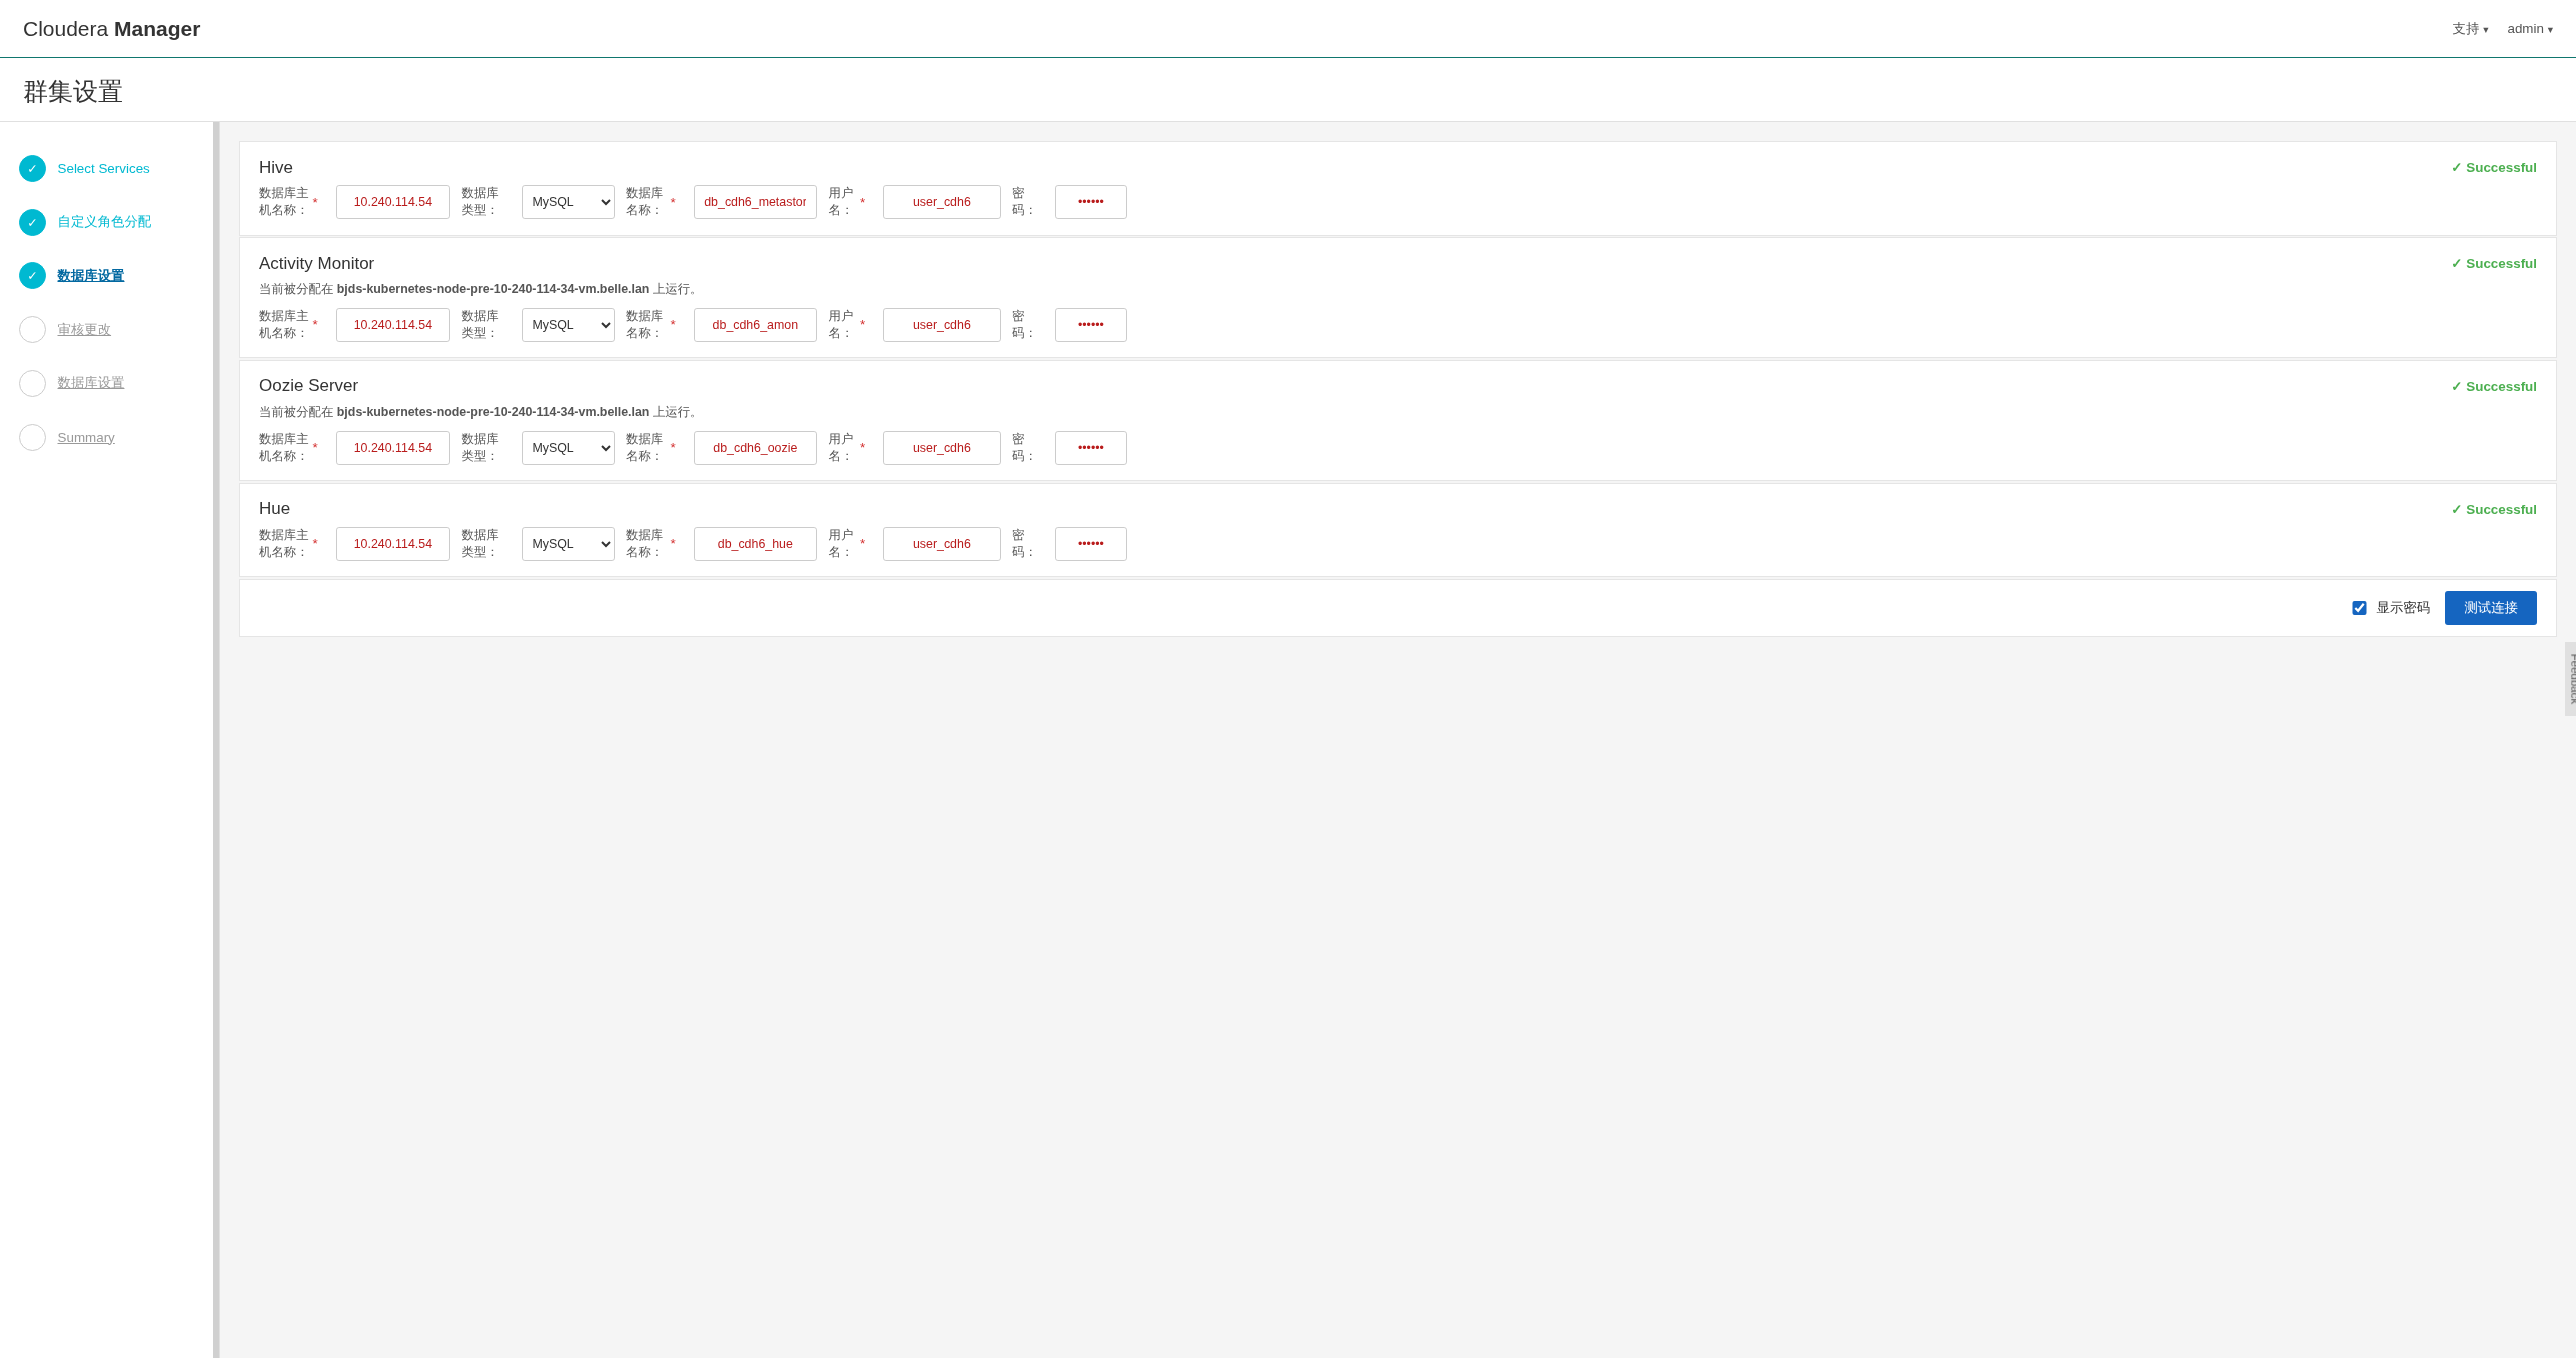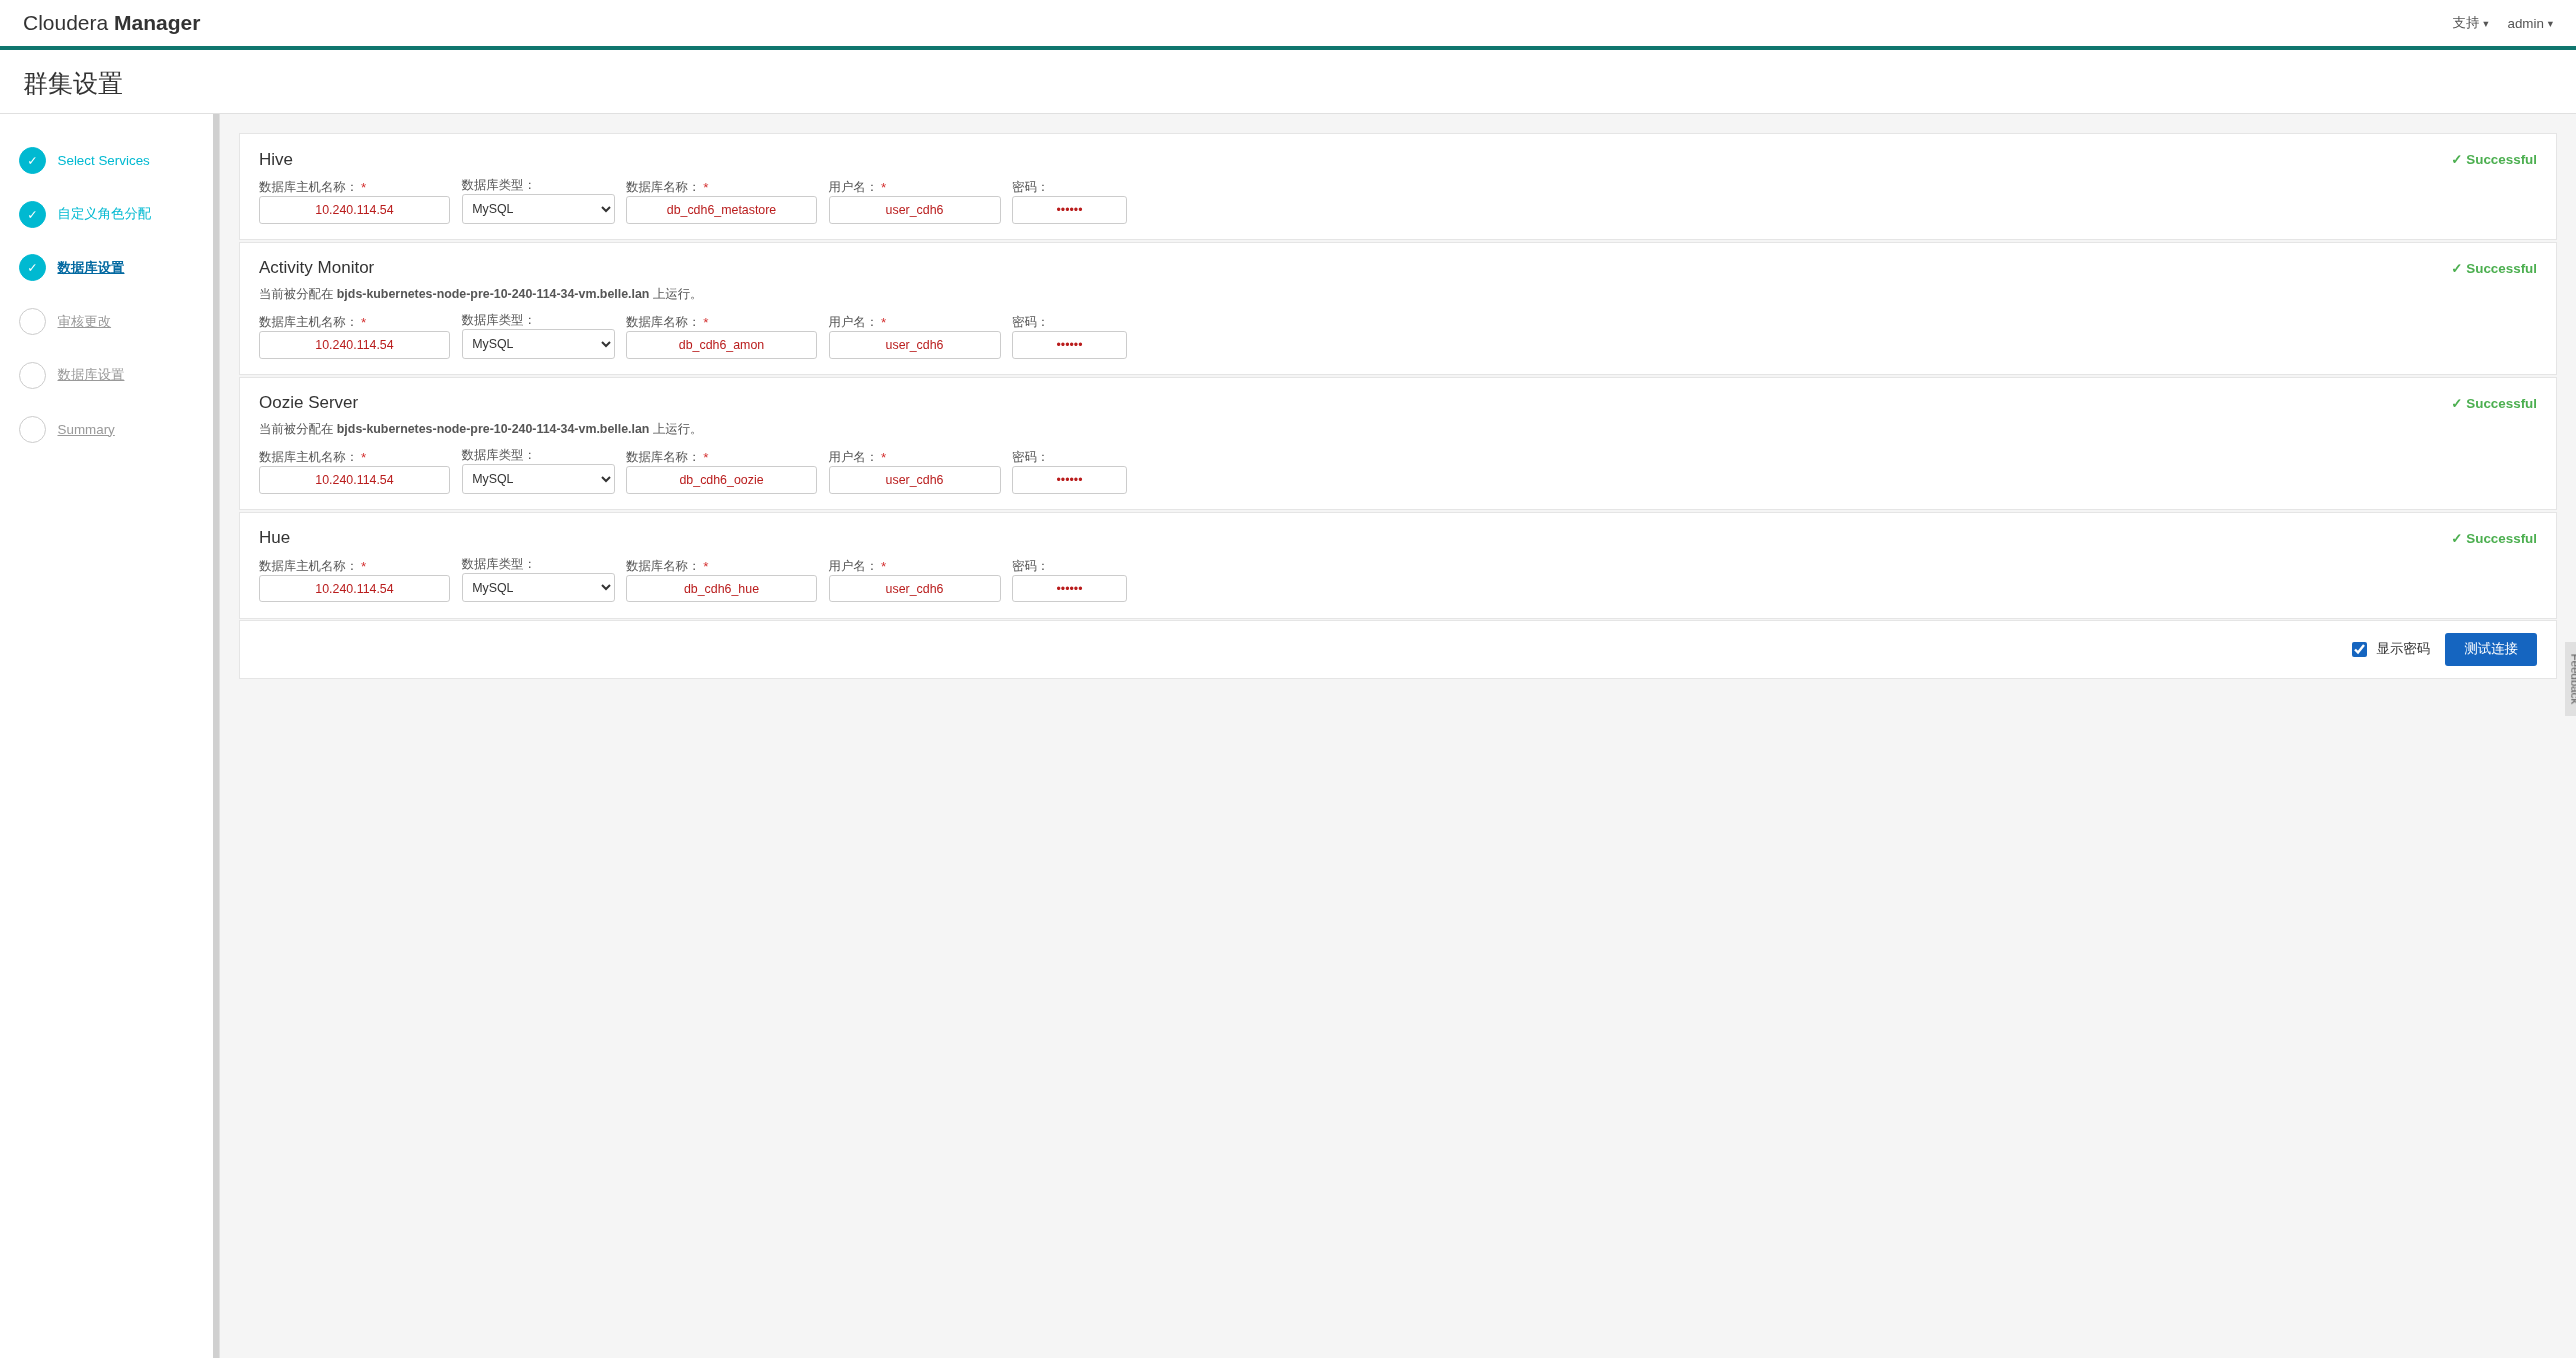--- a/index.html
+++ b/index.html
@@ -1,19 +1,19 @@
 <!DOCTYPE html>
 <html><head>
   <meta charset="utf-8">
   <style>
     * { box-sizing: border-box; margin: 0; padding: 0; }
     body { font-family: "Microsoft YaHei", "PingFang SC", Arial, sans-serif; background: #f5f5f5; color: #333; font-size: 13.4px; }
 
     
-    .header { background: #fff; border-bottom: 4px solid #0f766e; padding: 0 23px; display: flex; align-items: center; justify-content: space-between; height: 50px; }
+    .header { background: #fff; border-bottom: 1px solid #0f766e; padding: 0 23px; display: flex; align-items: center; justify-content: space-between; height: 58px; }
     .header-logo { font-size: 21px; font-weight: 300; color: #333; }
     .header-logo strong { font-weight: 700; }
     .header-actions { display: flex; gap: 19px; align-items: center; color: #555; font-size: 13.4px; }
     .header-actions span { cursor: pointer; display: flex; align-items: center; gap: 3.8px; }
     .header-actions span::after { content: "▾"; font-size: 10.5px; }
 
     
     .page-title { padding: 17px 23px 13.4px; font-size: 25px; font-weight: 400; color: #333; background: #fff; border-bottom: 1px solid #e0e0e0; }
 
     
@@ -40,21 +40,21 @@
     .service-section { background: #fff; margin-bottom: 1.9px; padding: 15.3px 19px; border: 1px solid #e5e5e5; }
     .service-header { display: flex; justify-content: space-between; align-items: center; margin-bottom: 7.6px; }
     .service-name { font-size: 17px; font-weight: 400; color: #333; }
     .service-status { color: #4caf50; font-weight: 600; font-size: 13.4px; display: flex; align-items: center; gap: 3.8px; }
     .service-status::before { content: "✓"; color: #4caf50; font-weight: 700; }
 
     .service-note { font-size: 12.4px; color: #555; margin-bottom: 9.6px; }
     .service-note strong { font-weight: 700; }
 
     .fields-row { display: grid; grid-template-columns: 191px 153px 191px 172px 115px; gap: 11.5px; align-items: end; }
-    .field-group { display: flex; flex-direction: column; gap: 0; }
+    .field-group { display: flex; flex-direction: row; gap: 18px; }
     .field-label { font-size: 12.4px; color: #555; display: flex; align-items: center; gap: 2.9px; }
     .field-label .required { color: #d32f2f; font-size: 13.4px; }
     .field-input { border: 1px solid #ccc; border-radius: 2.9px; padding: 5.7px 9.6px; font-size: 12.4px; color: #b91c1c; width: 100%; outline: none; text-align: center; }
     .field-select { border: 1px solid #ccc; border-radius: 2.9px; padding: 5.7px 5.7px; font-size: 12.4px; color: #333; width: 100%; outline: none; background: #fff; appearance: auto; }
 
     
     .bottom-area { background: #fff; border: 1px solid #e5e5e5; padding: 11.5px 19px; display: flex; justify-content: flex-end; align-items: center; gap: 15.3px; }
     .show-password { display: flex; align-items: center; gap: 10px; font-size: 13.4px; color: #333; cursor: pointer; justify-content: space-between; }
     .show-password input[type=checkbox] { accent-color: #1565c0; width: 14.3px; height: 14.3px; }
     .btn-test { background: #1565c0; color: #fff; border: none; border-radius: 2.9px; padding: 7.6px 19px; font-size: 13.4px; cursor: pointer; }

